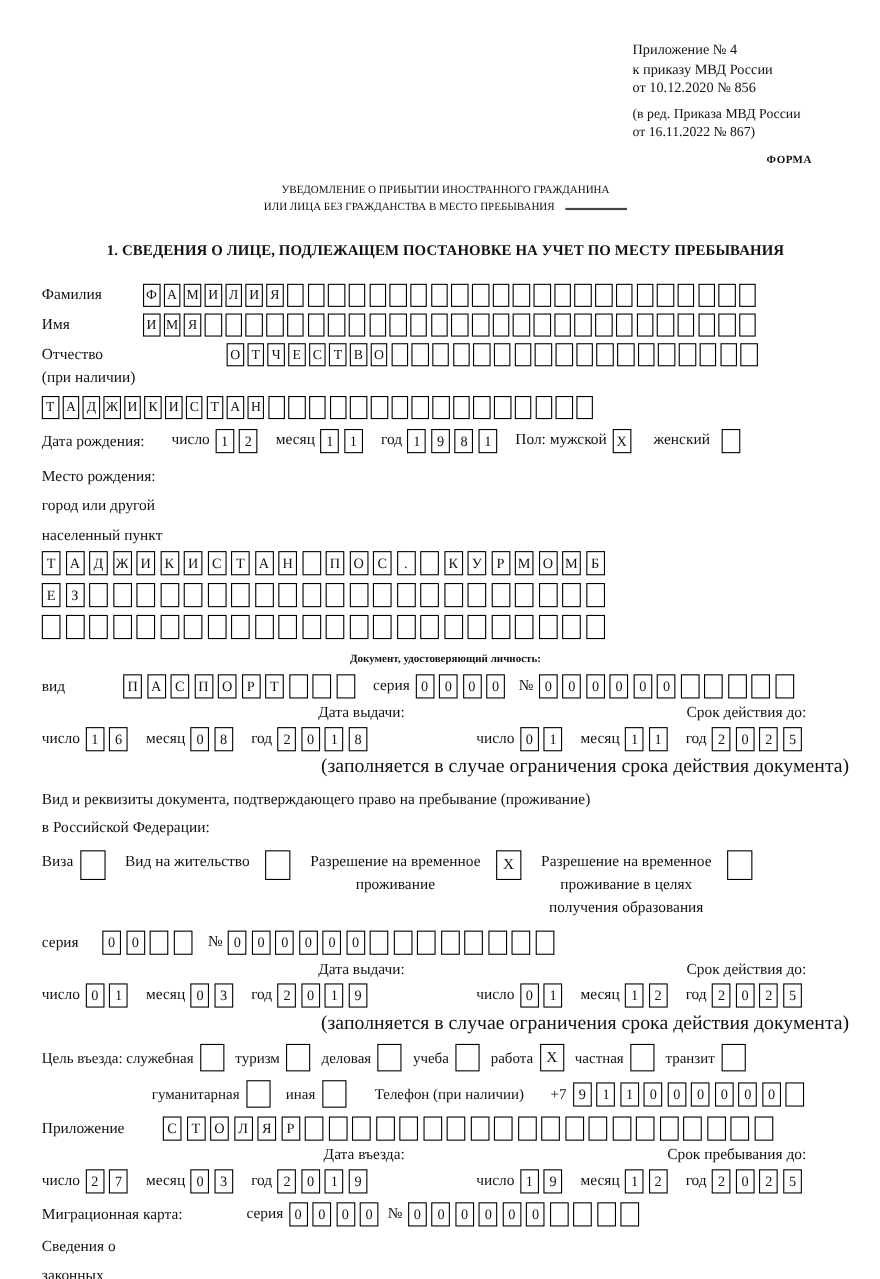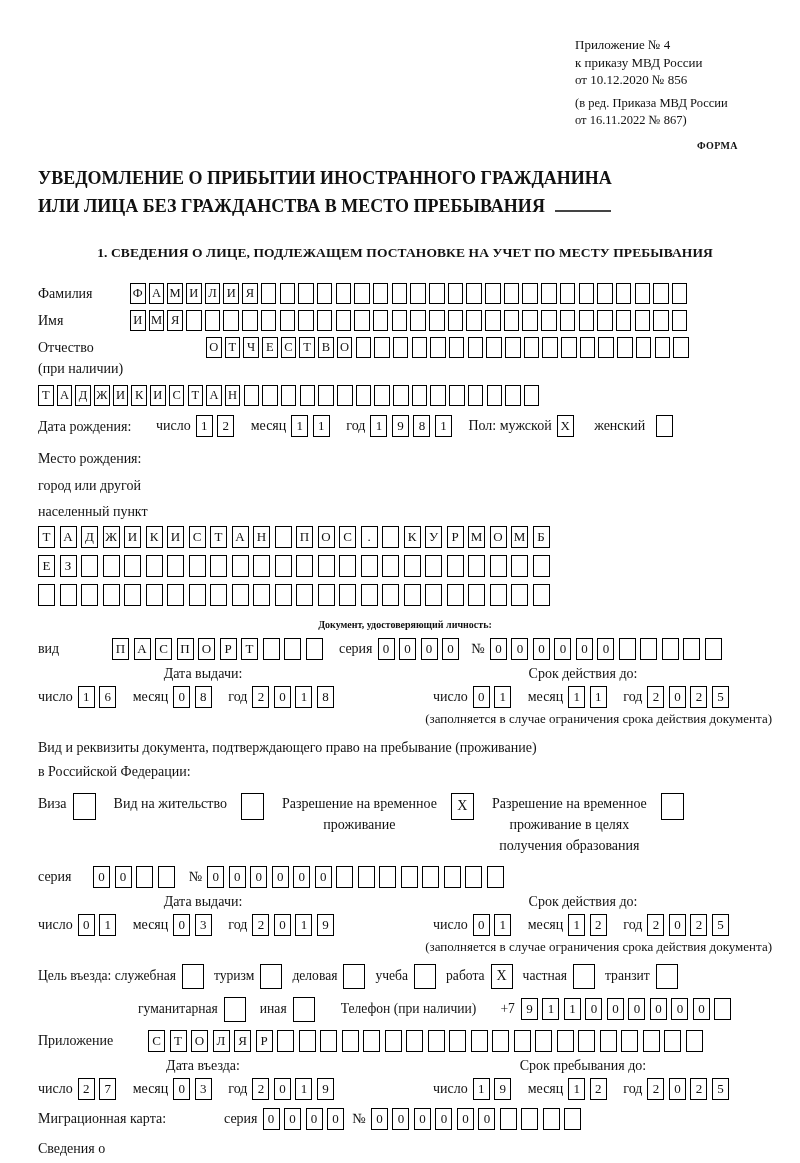--- a/index.html
+++ b/index.html
@@ -6,21 +6,21 @@
   html,body { background:#fff; }
   .page {
     position:relative; width:800px; height:1163px; margin:0 auto;
     background:#fff; color:#111;
     font-family:"Liberation Serif","DejaVu Serif",serif;
     font-size:14px; padding:36px 28px 0 38px; overflow:hidden;
   }
   .annex { margin-left:537px; width:235px; font-size:13px; line-height:1.35; }
   .annex .ed { margin-top:6px; font-size:12.5px; }
   .form-label { text-align:right; padding-right:34px; font-weight:bold; font-size:10px; margin-top:12px; letter-spacing:.4px; }
-  .title { font-weight:bold; font-size:18px; line-height:1.55; margin-top:14px; }
+  .title { text-align:center; font-weight:normal; font-size:10px; line-height:1.55; margin-top:14px; }
   .blank-line { display:inline-block; width:56px; border-bottom:2px solid #444; height:.85em; margin-left:10px; }
   .sect { margin-top:24px; font-weight:bold; font-size:13.5px; text-align:center; letter-spacing:.1px; }
   .body { margin-top:22px; }
 
   .frow { display:flex; align-items:center; margin-bottom:6px; }
   .frow.top { align-items:flex-start; }
   .lbl { flex-shrink:0; line-height:1.5; }
   .cells { display:flex; flex-shrink:0; }
   .cell {
     width:15.5px; height:21px; border:1.5px solid #000; margin-right:3.2px;
@@ -35,24 +35,24 @@
 
   .split { display:flex; align-items:flex-start; margin-bottom:4px;flex-direction:column; }
   .split .lblcol { flex-shrink:0; line-height:1.9; }
   .cellrows .cells { margin-bottom:7px; }
 
   .doc-head { text-align:center; font-weight:bold; font-size:10px; margin:6px 0 8px; }
 
   .date-pair { display:flex; margin-bottom:1px; }
   .dp-left { width:395px; flex-shrink:0; }
   .dp-right { flex:1; }
-  .dp-head { text-align:center; margin-bottom:4px; width:330px; }
+  .dp-head { text-align:right; margin-bottom:4px; width:330px; }
   .dp-right .dp-head { width:300px; }
   .dp-line { display:flex; align-items:center; }
-  .limit-note { text-align:right; font-size:13px; margin:3px 0 9px; }
+  .limit-note { text-align:right; font-size:18px; margin:3px 0 9px; }
 
   .intro { line-height:1.75; }
   .perm-row { display:flex; align-items:flex-start; margin:8px 0 10px; }
   .perm-lbl { text-align:center; line-height:1.5; }
   .gap6 { margin-left:6px; } .gap10 { margin-left:10px; } .gap14 { margin-left:14px; } .gap18 { margin-left:18px; }
   .purpose-row { display:flex; align-items:center; margin-bottom:8px; font-size:13.6px; }
   .purpose-row .cb { width:22px; height:25px; margin-left:6px; }
 </style>
 </head>
 <body>

